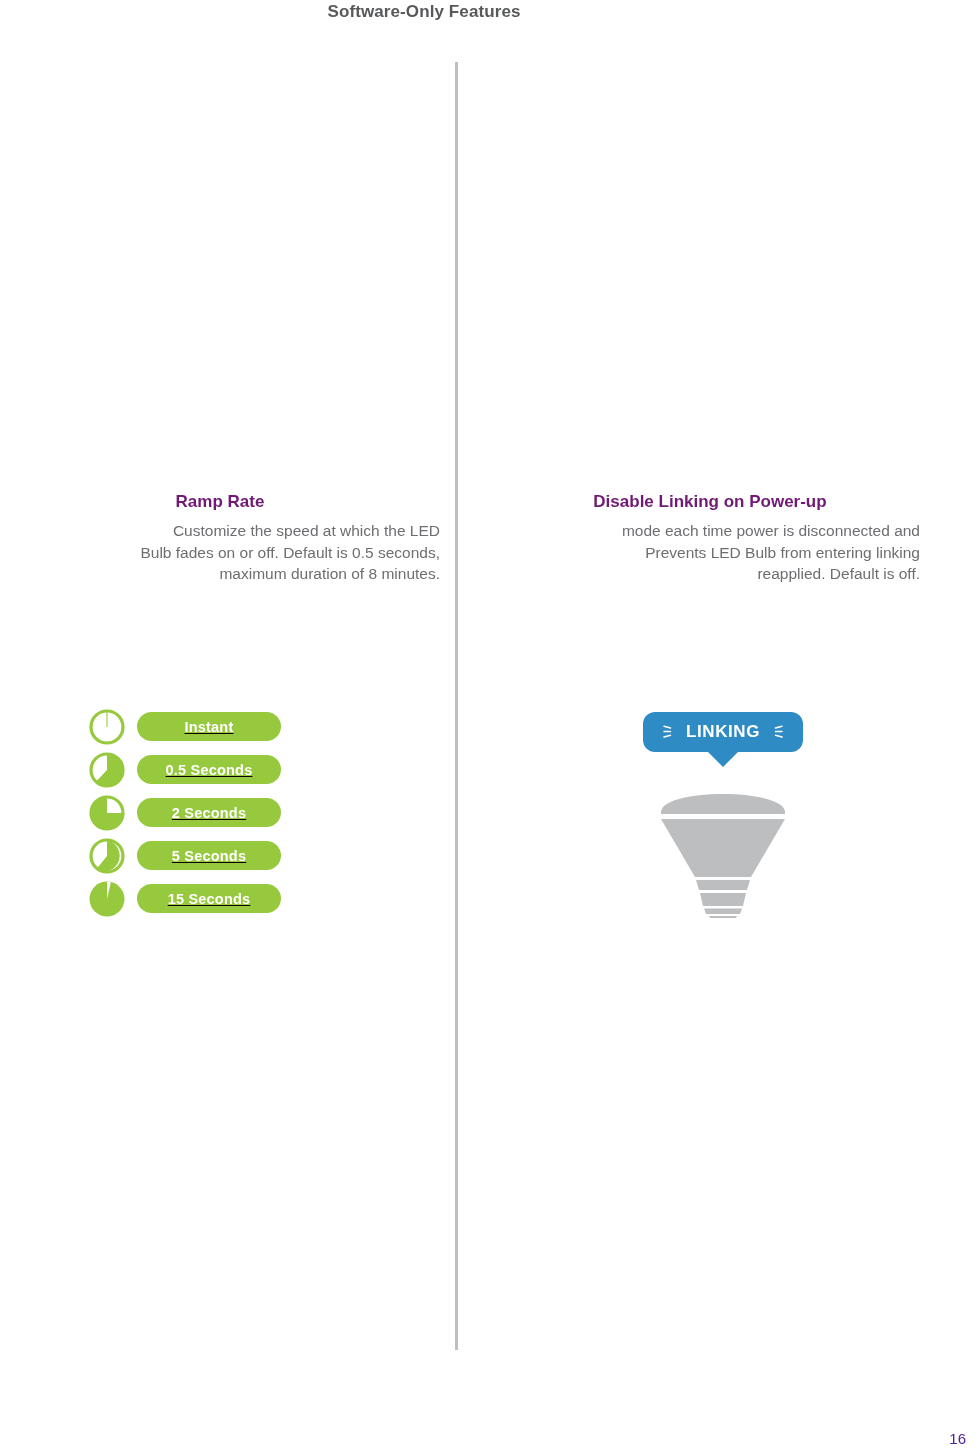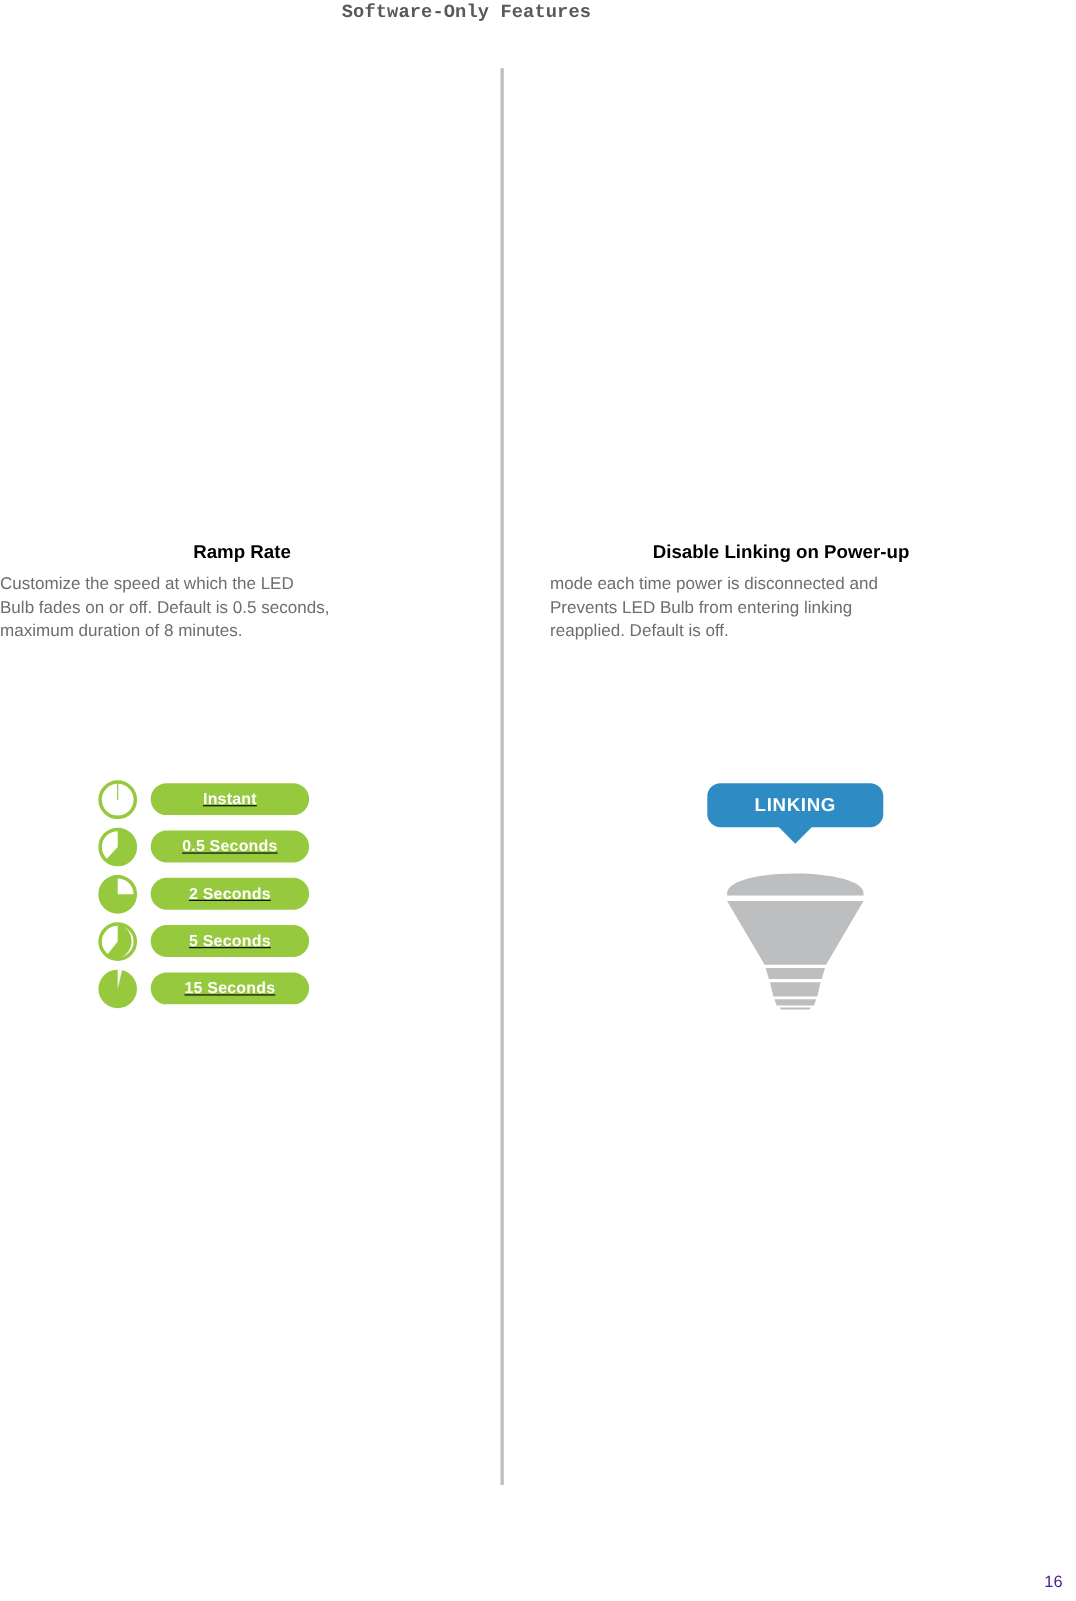--- a/index.html
+++ b/index.html
@@ -22,21 +22,20 @@
     position: absolute;
     left: 0;
     top: 0px;
     width: 848px;
     text-align: center;
     font-size: 17px;
     font-weight: bold;
     color: #58595b;
     letter-spacing: 0.1px;
     line-height: 24px;
-    font-family: Liberation Mono, monospace;
   }
 
   
   .column-divider {
     position: absolute;
     left: 455px;
     top: 62px;
     width: 3px;
     height: 1288px;
     background: #bcbec0;
@@ -50,36 +49,36 @@
   .col-left  { left: 0px;   width: 440px; }
   .col-right { left: 500px; width: 420px; }
 
   .section-heading {
     position: absolute;
     top: 491px;
     width: 100%;
     text-align: center;
     font-size: 17px;
     font-weight: bold;
-    color: #000000;
+    color: #701a75;
     line-height: 22px;
   }
   .col-left .section-heading  { text-align: center; }
   .col-right .section-heading { text-align: center; }
 
   .section-body {
     position: absolute;
     top: 520px;
     width: 100%;
     font-size: 15.5px;
     color: #6d6e71;
     line-height: 21.5px;
     text-align: left;
   }
-  .section-body p { margin: 0; }
+  .section-body p { margin: 0; text-align: right; }
 
   
   .ramp-list {
     position: absolute;
     left: 88px;
     top: 705px;
   }
   .ramp-row {
     display: flex;
     align-items: center;
@@ -117,21 +116,20 @@
   .linking-bubble {
     position: relative;
     width: 160px;
     height: 40px;
     border-radius: 12px;
     background: #2e8bc4;
     display: flex;
     align-items: center;
     justify-content: center;
     gap: 9px;
-    flex-direction: column;
   }
   .linking-bubble::after {
     content: "";
     position: absolute;
     left: 50%;
     transform: translateX(-50%);
     bottom: -15px;
     width: 0;
     height: 0;
     border-left: 16px solid transparent;

